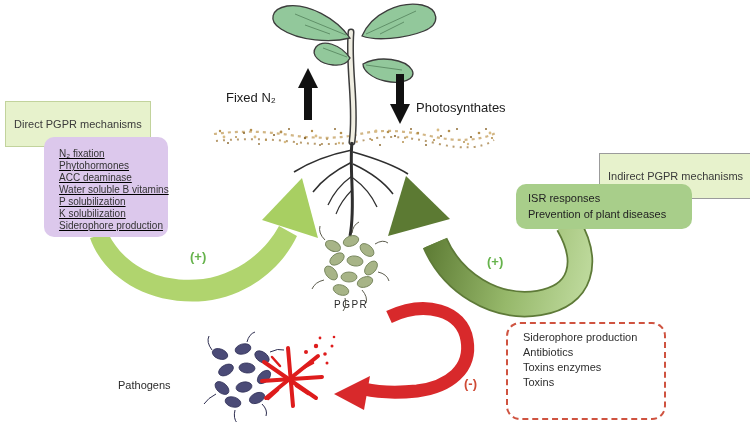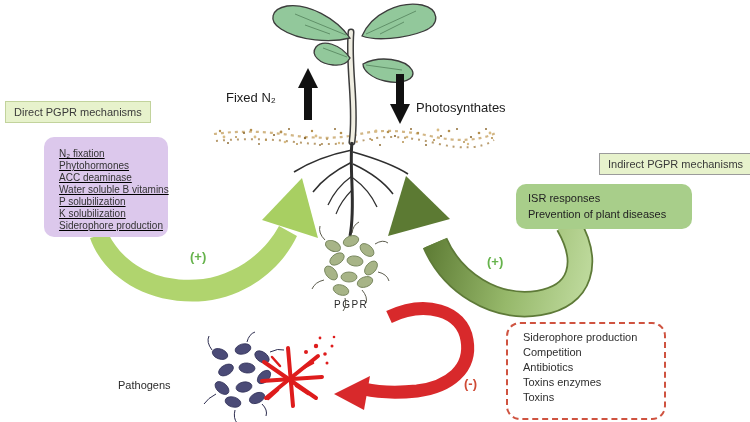--- a/index.html
+++ b/index.html
@@ -5,21 +5,21 @@
   html,body{margin:0;padding:0;background:#fff;}
   #canvas{
     position:relative;width:750px;height:422px;background:#ffffff;
     font-family:"Liberation Sans", sans-serif;overflow:hidden;
   }
   #art{position:absolute;left:0;top:0;width:750px;height:422px;}
   .abs{position:absolute;}
   .flow-label{font-size:13px;color:#1c1c1c;}
   .label-chip{
     background:#e7f2cc;border:1px solid #c2d39c;color:#3a3a3a;
-    font-size:11px;padding:4px 8px;white-space:nowrap;
+    font-size:11px;padding:16px 8px;white-space:nowrap;
   }
   .label-chip.bordered{border:1px solid #9b9b9b;}
   .purple-box{
     left:44px;top:137px;width:124px;height:100px;background:#dcc8ec;
     border-radius:10px;padding:11px 12px 0 15px;box-sizing:border-box;text-decoration:underline;
   }
   .purple-box .mech{font-size:10px;line-height:12px;color:#333;white-space:nowrap;}
   .isr-box{
     left:516px;top:184px;width:176px;background:#a8ce8a;border-radius:10px;
     padding:6px 0 7px 12px;box-sizing:border-box;
@@ -247,21 +247,20 @@
 
   <div class="abs label-chip bordered" style="left:584px;top:153px;margin-left:15px;">Indirect PGPR mechanisms</div>
 
   <div class="abs isr-box">
     <div class="mech">ISR responses</div>
     <div class="mech">Prevention of plant diseases</div>
   </div>
 
   <div class="abs dashed-box">
     <div class="mech">Siderophore production</div>
-    <div class="mech">Competition</div>
     <div class="mech">Antibiotics</div>
     <div class="mech">Toxins enzymes</div>
     <div class="mech">Toxins</div>
   </div>
 
   <div class="abs sign plus" style="left:190px;top:249px;">(+)</div>
 
   <div class="abs sign plus" style="left:487px;top:254px;">(+)</div>
 
   <div class="abs sign minus" style="left:464px;top:376px;">(-)</div>

